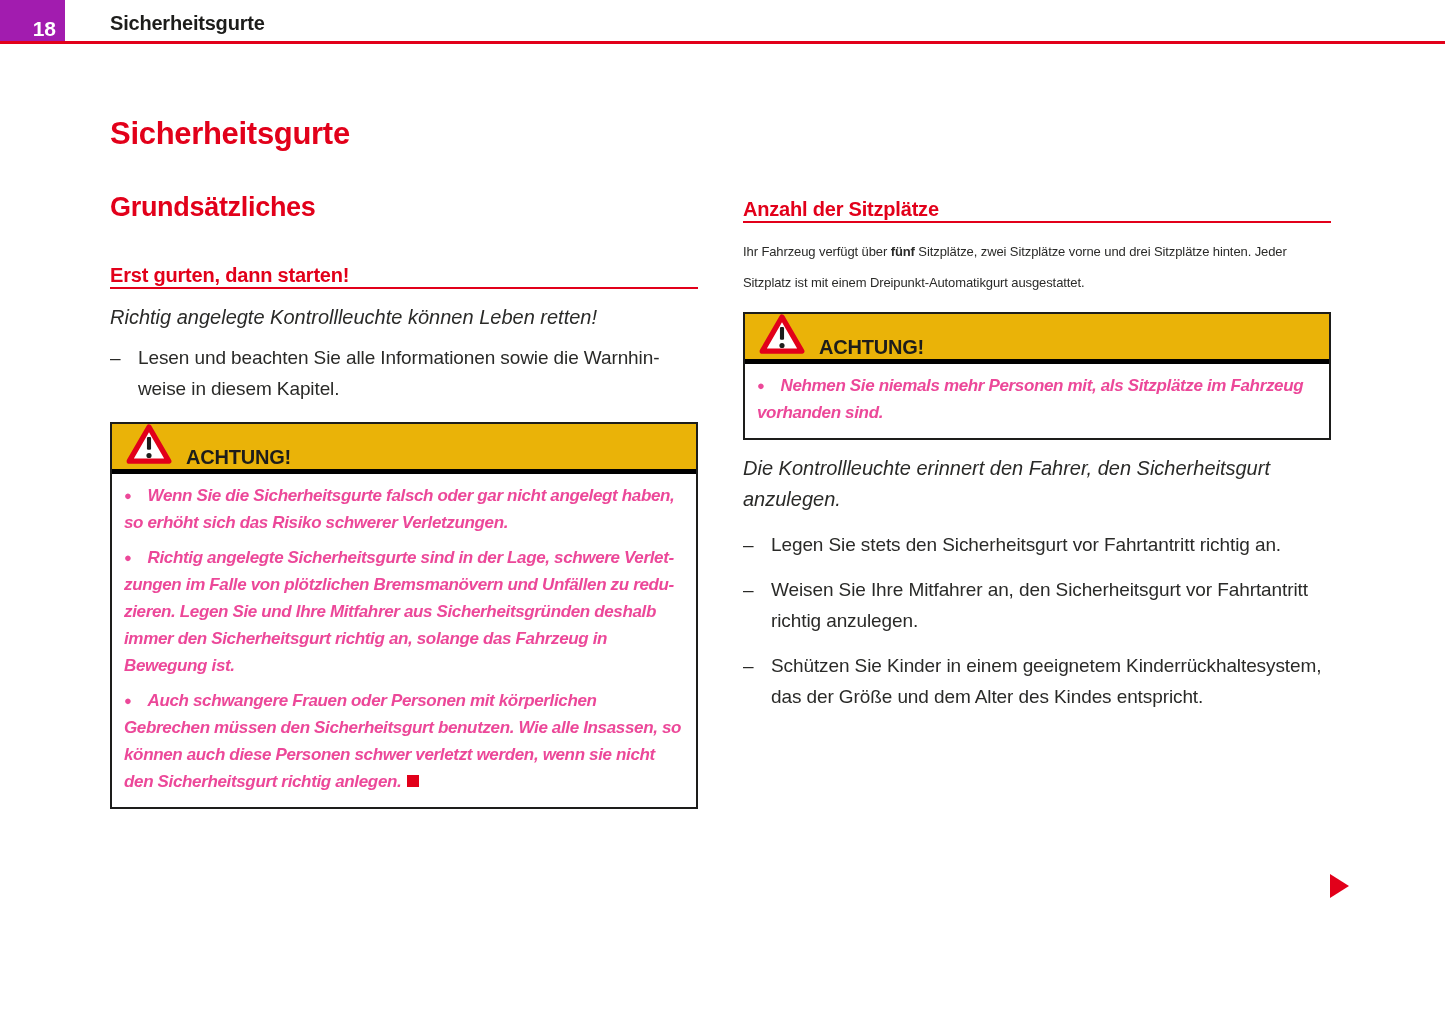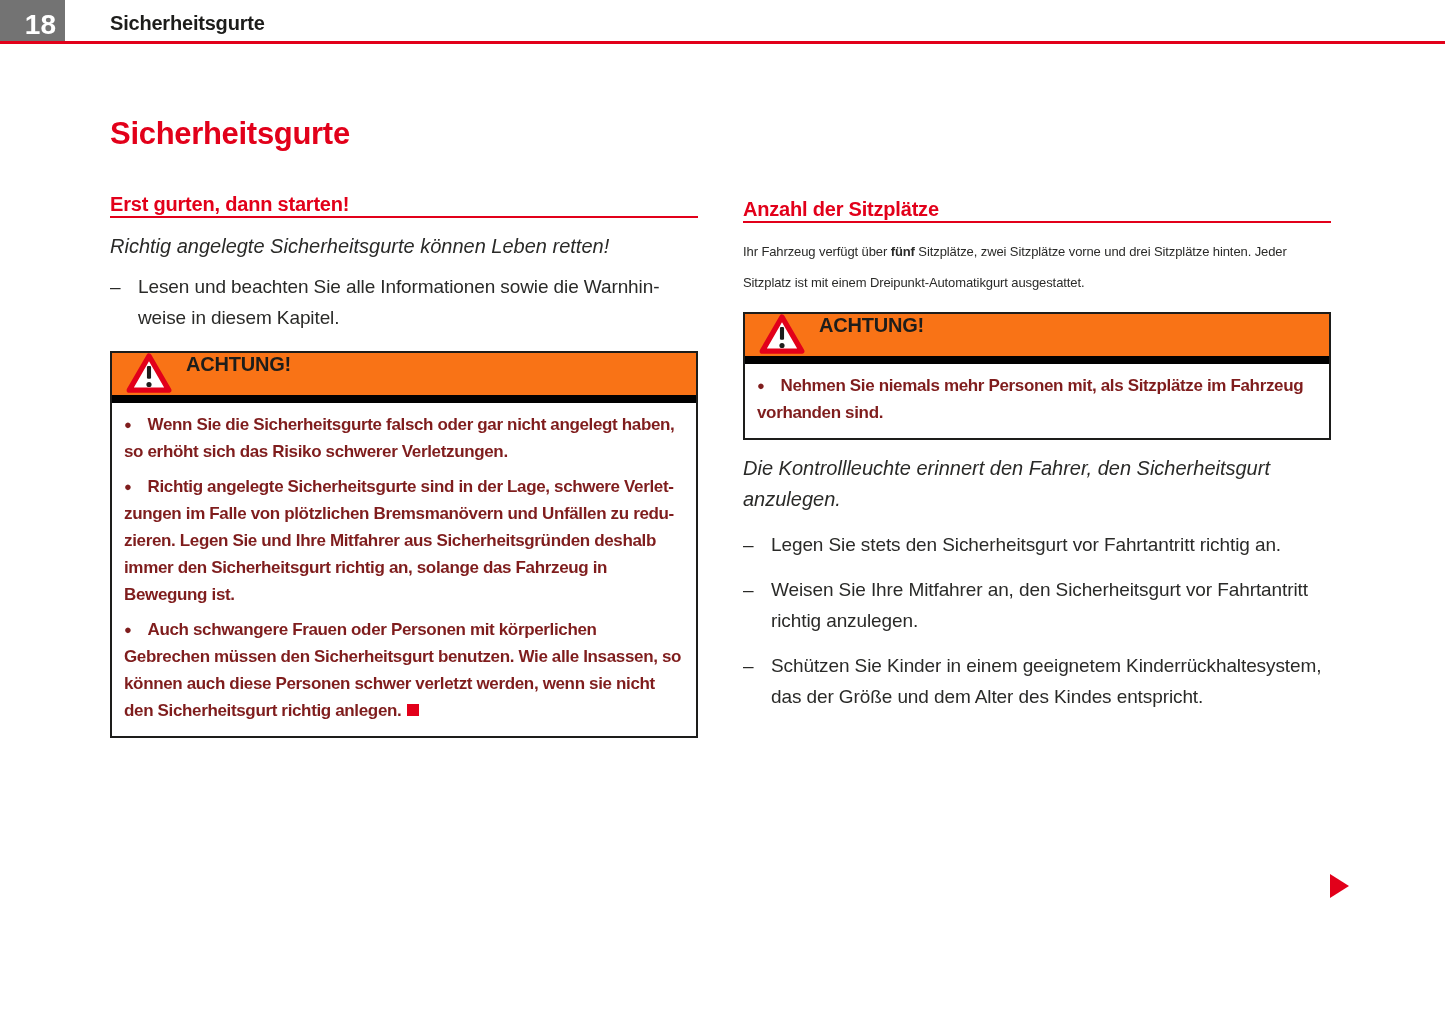--- a/index.html
+++ b/index.html
@@ -4,24 +4,24 @@
 <style>
   html,body{margin:0;padding:0;}
   body{
     width:1445px;height:1026px;position:relative;background:#ffffff;
     font-family:"Liberation Sans","DejaVu Sans",sans-serif;
     color:#1d1d1b;overflow:hidden;
   }
   
   .page-header{position:absolute;left:0;top:0;width:1445px;height:50px;}
   .pagenum-box{
-    position:absolute;left:0;top:0;width:65px;height:44px;background:#737373;
+    position:absolute;left:0;top:0;width:65px;height:44px;background:#a21caf;
     display:flex;align-items:flex-end;justify-content:flex-end;
     padding:0 9px 5px 0;box-sizing:border-box;
-    color:#fff;font-weight:700;font-size:28px;line-height:1;
+    color:#fff;font-weight:700;font-size:21px;line-height:1;
   }
   .header-rule{position:absolute;left:0;top:41px;width:1445px;height:3px;background:#e2001a;}
   .chapter-title{
     position:absolute;left:110px;top:12px;font-size:20px;font-weight:700;color:#1d1d1b;
     letter-spacing:-0.2px;
   }
   
   .col{position:absolute;top:0;width:588px;}
   .col-left{left:110px;}
   .col-right{left:743px;}
@@ -38,28 +38,28 @@
   p.body{margin:13px 0 0 0;font-size:13px;line-height:31px;color:#2a2a28;letter-spacing:-0.1px;}
   .dash-item{
     margin:9px 0 0 0;font-size:19px;line-height:31px;color:#2a2a28;
     display:flex;letter-spacing:-0.1px;
   }
   .dash-item .dash{width:28px;flex:0 0 28px;}
   .dash-item .txt{flex:1;hyphens:manual;}
   
   .warnbox{margin:18px 0 0 0;border:2px solid #1d1d1b;background:#fff;}
   .warnbox .band{
-    background:#f97316;border-bottom:8px solid #000000;height:50px;
-    display:flex;align-items:flex-start;padding:0 14px;gap:14px;box-sizing:border-box;
+    background:#eab308;border-bottom:5px solid #000000;height:50px;
+    display:flex;align-items:flex-end;padding:0 14px;gap:14px;box-sizing:border-box;
   }
   .warnbox .band .wtitle{font-size:20px;font-weight:700;color:#1d1d1b;letter-spacing:-0.2px;}
   .warnbox .wbody{padding:8px 12px 12px 12px;}
   .warnbox p.witem{
-    margin:8px 0 0 0;font-size:17px;font-weight:700;line-height:27px;color:#7f1d1d;
-    letter-spacing:-0.35px;hyphens:manual;
+    margin:8px 0 0 0;font-size:17px;font-weight:700;line-height:27px;color:#ec4899;
+    letter-spacing:-0.35px;hyphens:manual;font-style:italic;
   }
   .warnbox p.witem:first-child{margin-top:0;}
   .warnbox .bullet{font-size:13px;vertical-align:1px;margin-right:16px;}
   .endsq{display:inline-block;width:12px;height:12px;background:#e2001a;margin-left:6px;}
   
   h3.sub .inline-ic{margin-left:9px;vertical-align:-4px;}
   
   .next-arrow{
     position:absolute;left:1330px;top:874px;width:0;height:0;
     border-left:19px solid #e2001a;border-top:12px solid transparent;border-bottom:12px solid transparent;
@@ -71,22 +71,23 @@
 <div class="page-header">
   <div class="pagenum-box">
     <span>18</span>
   </div>
   <div class="header-rule"></div>
   <div class="chapter-title">Sicherheitsgurte</div>
 </div>
 
 <div class="col col-left">
   <h1 class="doc-title">Sicherheitsgurte</h1>
+  <h2 class="section">Grundsätzliches</h2>
   <h3 class="sub">Erst gurten, dann starten!</h3>
-  <p class="lead">Richtig angelegte Sicherheitsgurte können Leben retten!</p>
+  <p class="lead">Richtig angelegte Kontrollleuchte können Leben retten!</p>
   <div class="dash-item">
     <span class="dash">–</span>
     <span class="txt">Lesen und beachten Sie alle Informationen sowie die Warnhin­weise in diesem Kapitel.</span>
   </div>
 
   <div class="warnbox">
     <div class="band">
       <span>
         <svg width="46" height="41" viewBox="0 0 60 54" aria-hidden="true">
           <path d="M30 4 L56 49 L4 49 Z" fill="#ffffff" stroke="#e2001a" stroke-width="7" stroke-linejoin="round"></path>

